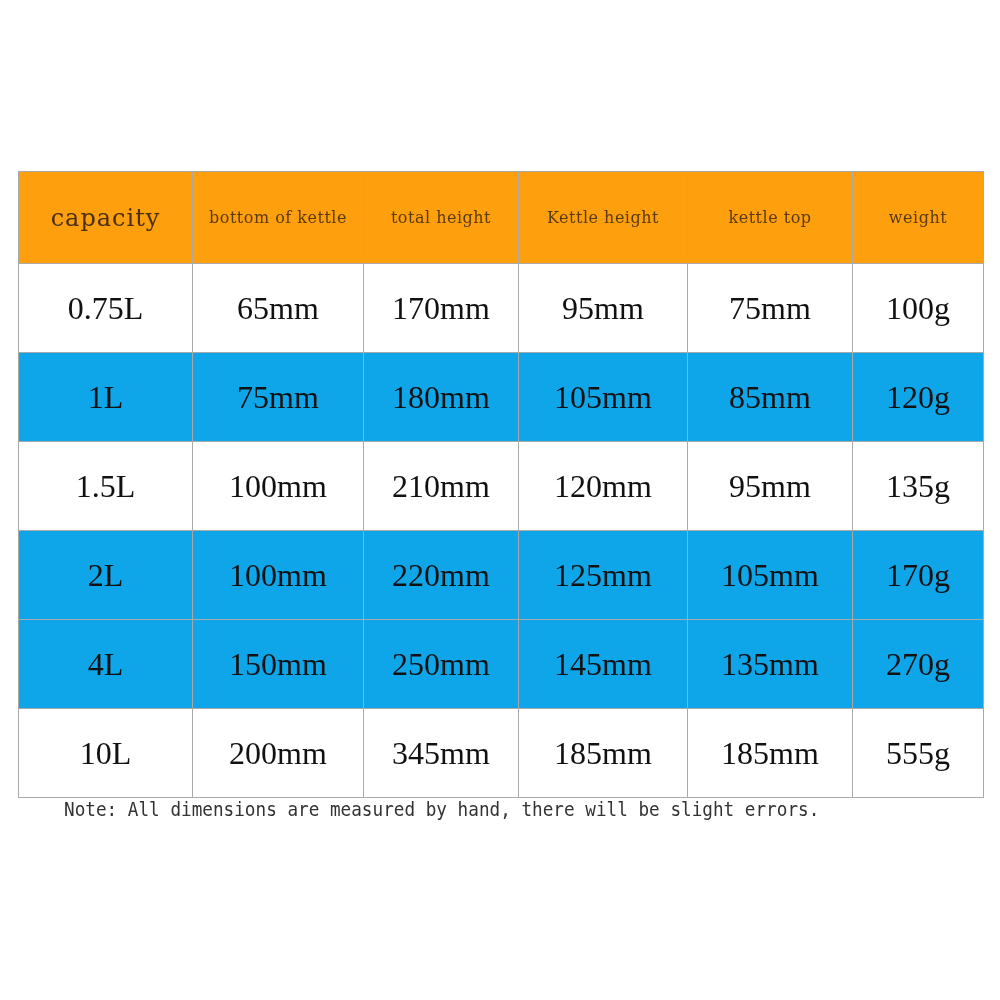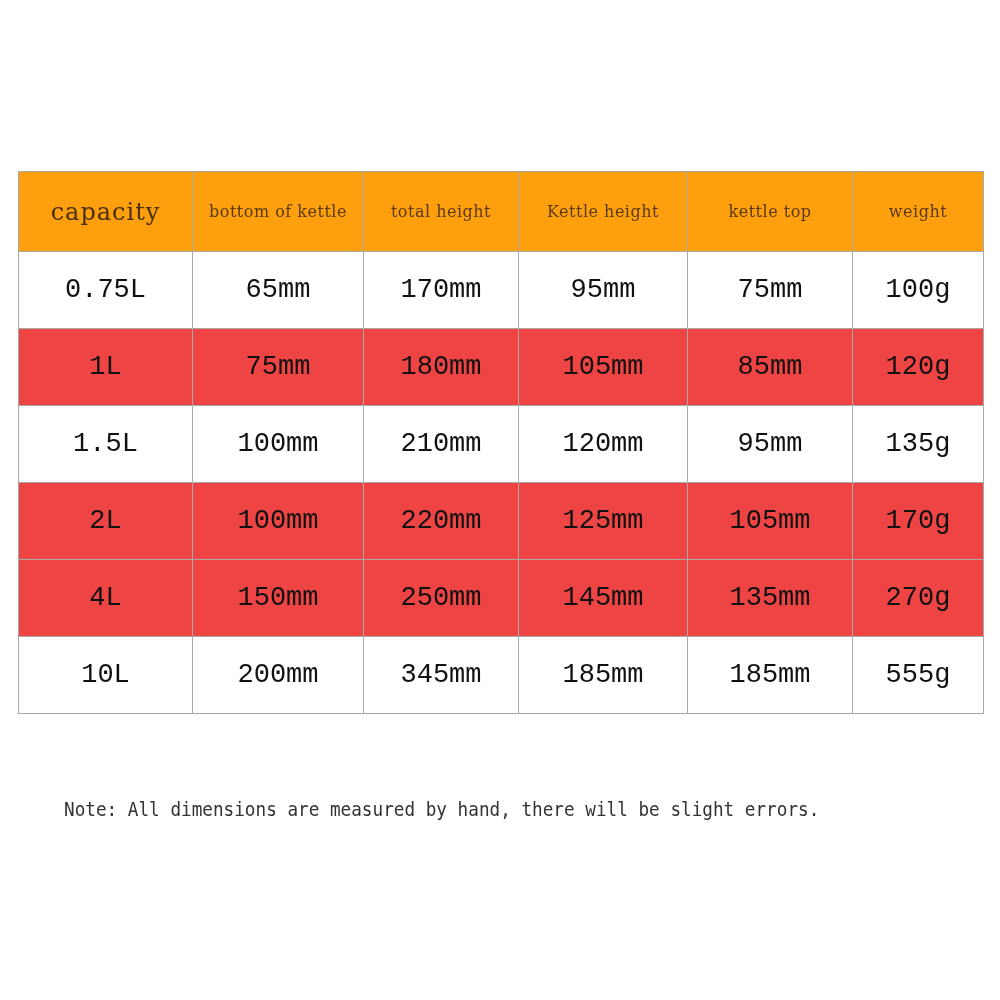--- a/index.html
+++ b/index.html
@@ -10,40 +10,40 @@
   }
   .spec-table {
     position: absolute; left: 18px; top: 171px;
     width: 965px;
     border-collapse: collapse;
     table-layout: fixed;
   }
   .spec-table th, .spec-table td {
     border: 1.5px solid #a9a9a9;
     text-align: center;
-    padding: 10px;
+    padding: 16px;
   }
   .spec-table th {
     background: #fe9f0e;
     height: 59px;
     font-family: "DejaVu Serif", serif;
     font-weight: normal;
     color: #5a3a10;
     font-size: 16px;
     letter-spacing: 0.5px;
   }
   .spec-table th.big { font-size: 24px; letter-spacing: 1px; color: #4a3010; }
   .spec-table td {
     height: 56px;
-    font-size: 27px;
+    font-size: 32px;
     color: #111111;
-    font-family: Liberation Mono, monospace;
+    font-family: Liberation Serif, serif;
   }
   .spec-table tr.odd td { background: #ffffff; }
-  .spec-table tr.even td { background: #ef4444; margin-top: 28px; }
+  .spec-table tr.even td { background: #0ea5e9; margin-top: 28px; }
   .note {
     position: absolute; left: 64px; top: 798px;
     font-family: "DejaVu Sans Mono", monospace;
     font-size: 19px; color: #333333;
     transform: scaleX(0.93); transform-origin: left center;
     white-space: nowrap;
   }
 </style>
 </head>
 <body>

